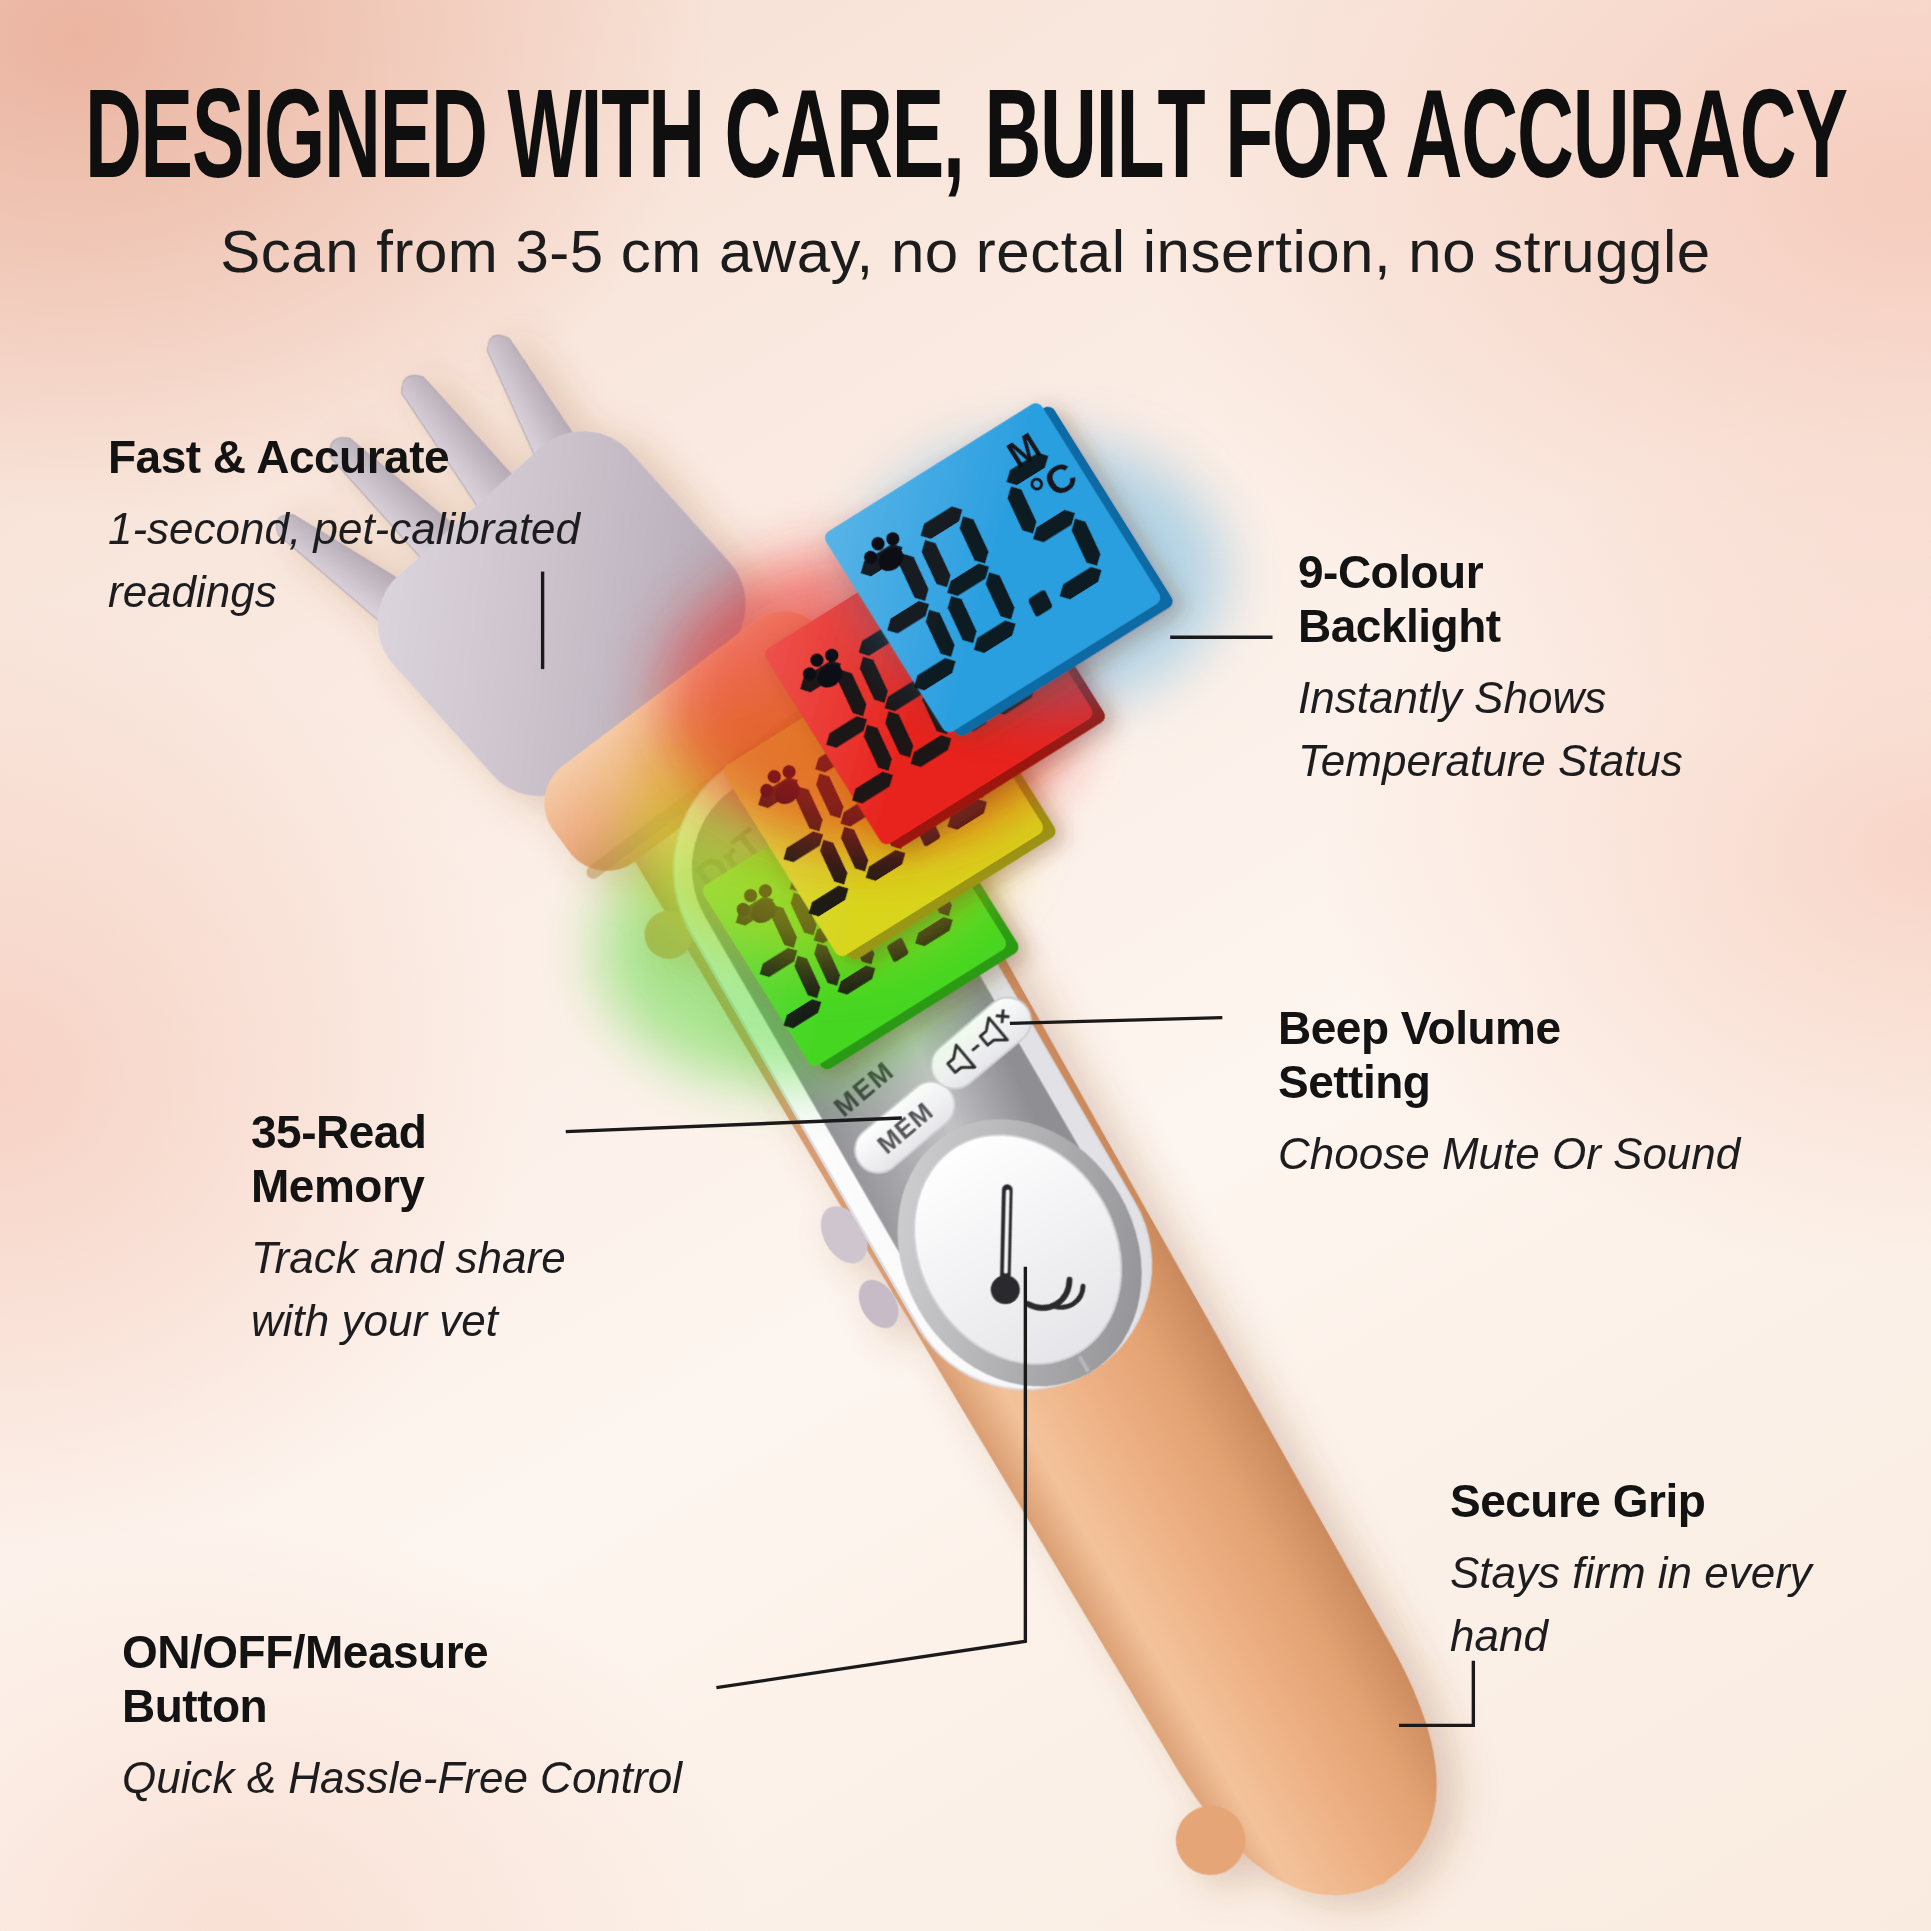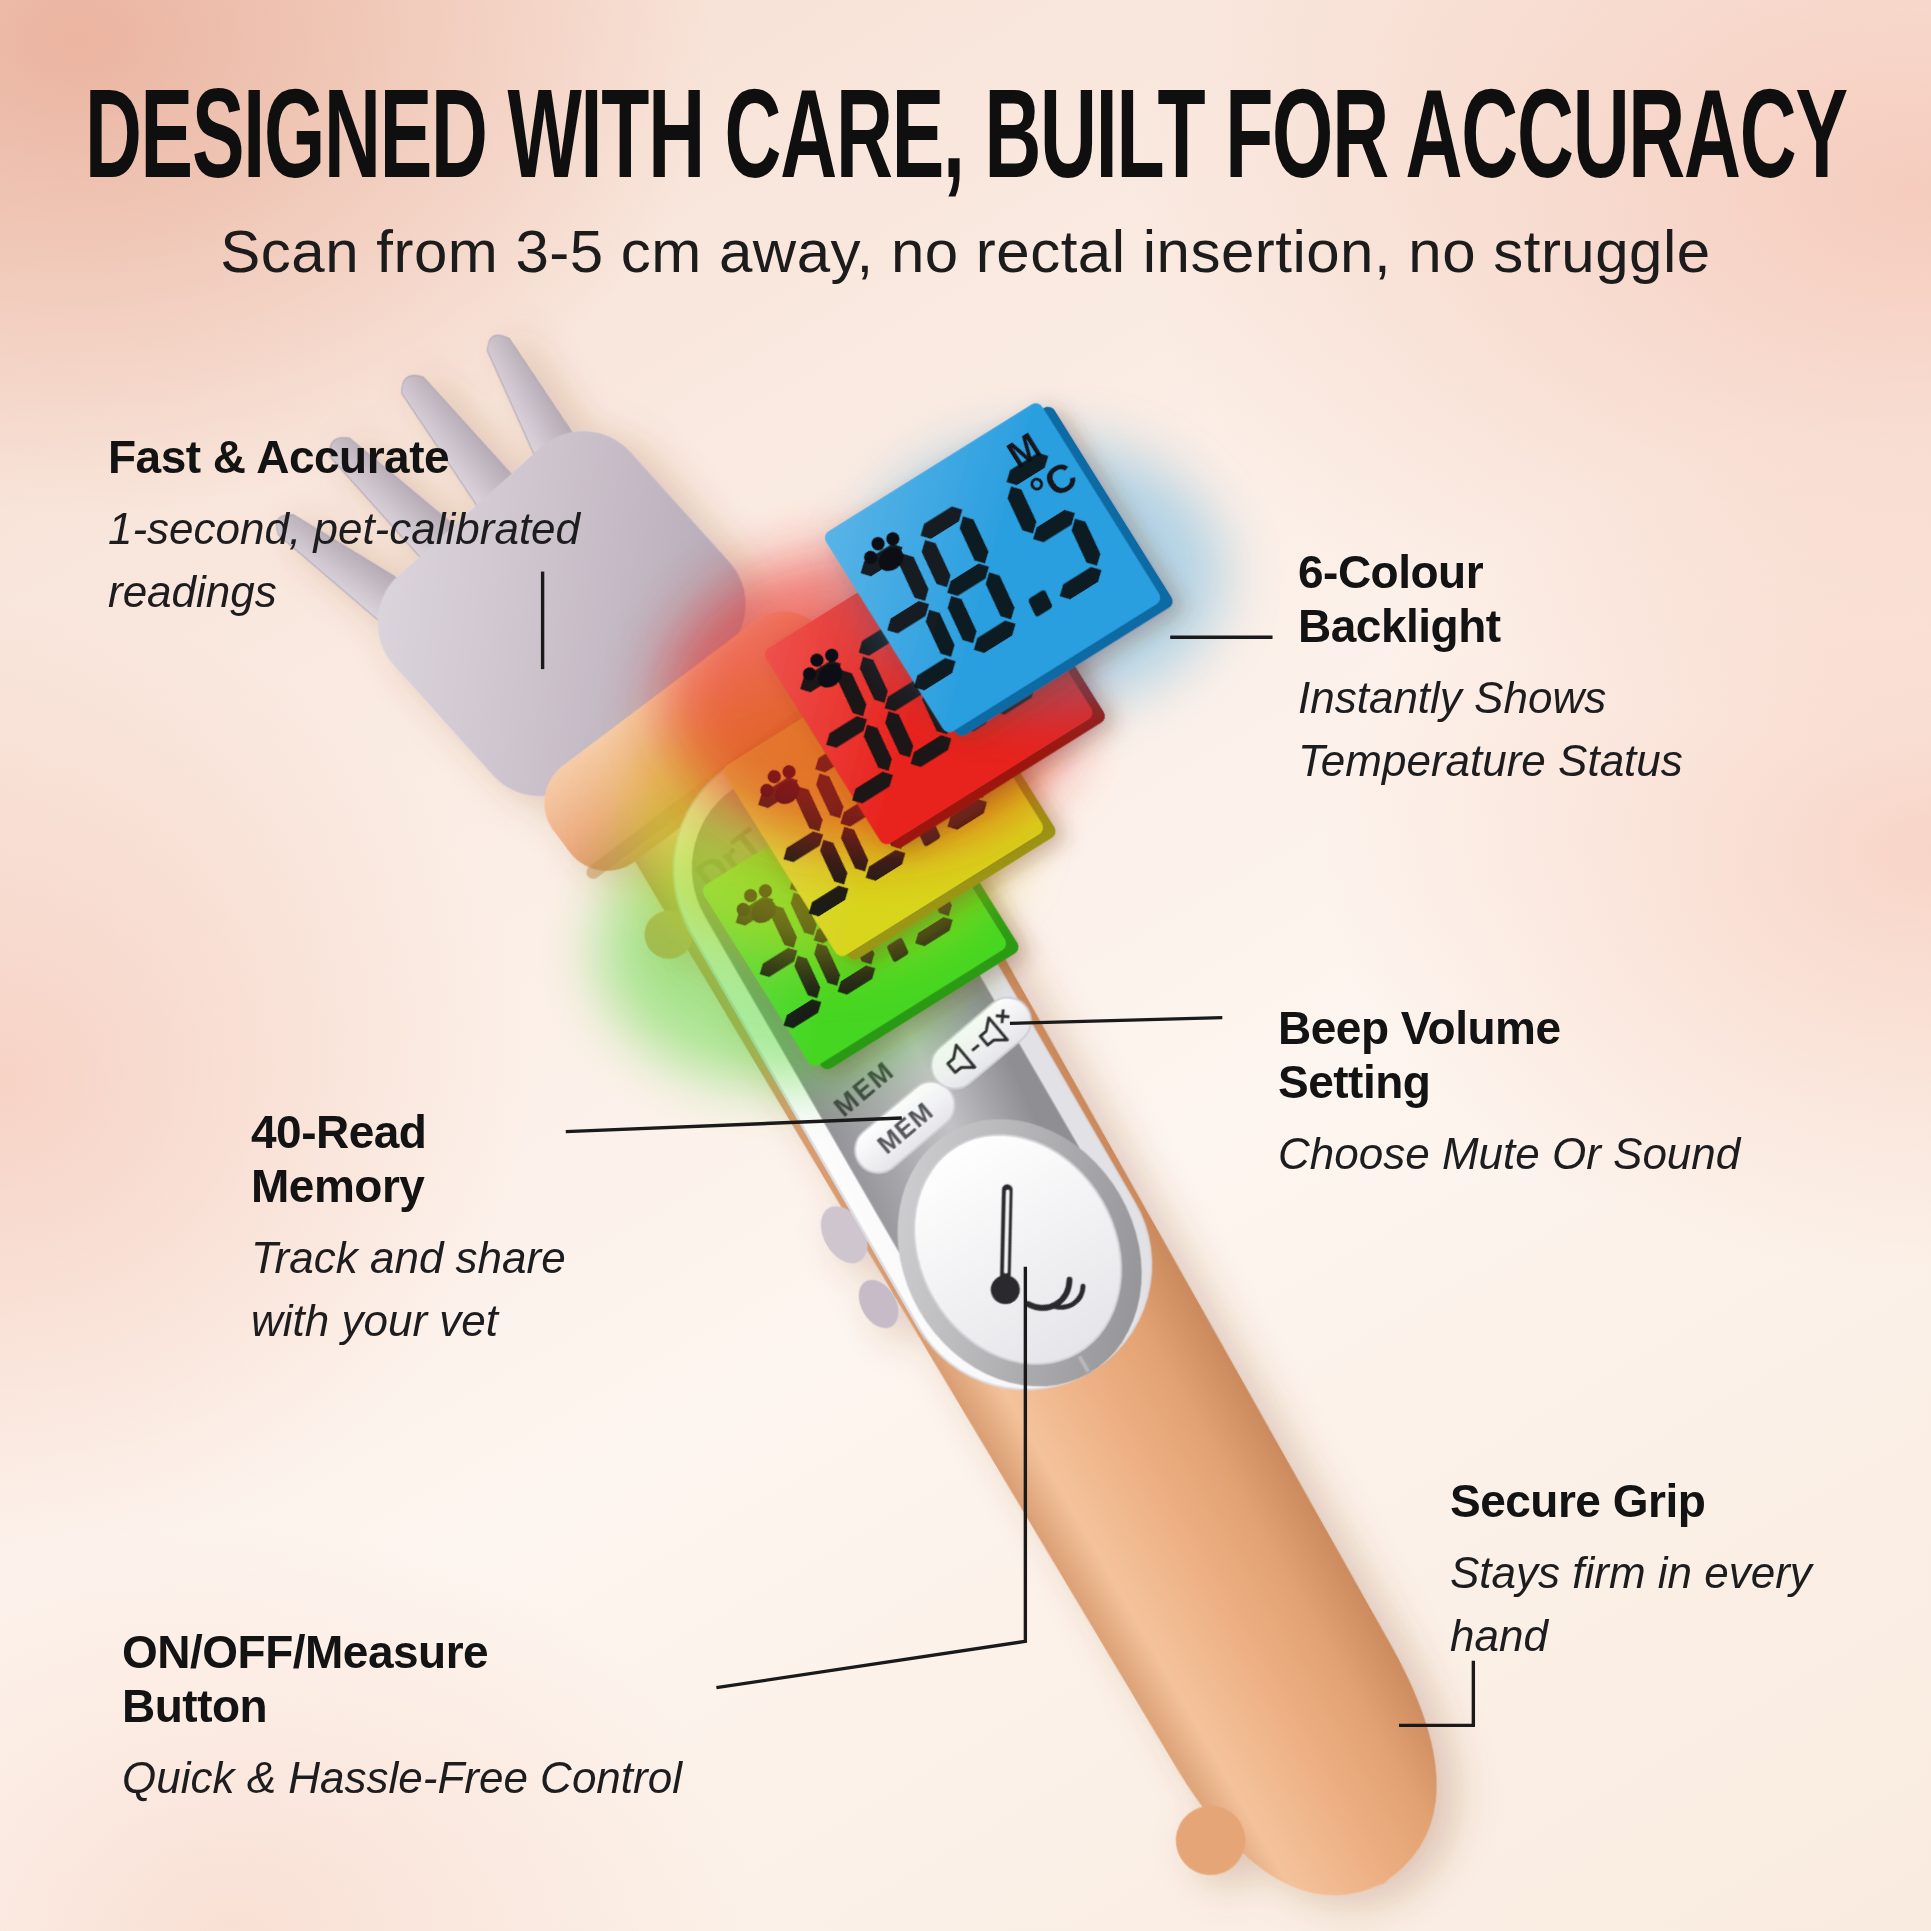--- a/index.html
+++ b/index.html
@@ -294,34 +294,34 @@
     <p class="subtitle">Scan from 3-5 cm away, no rectal insertion, no struggle</p>
   </div>
 
   <div class="callout" id="c-fast">
     <h2>Fast &amp; Accurate</h2>
     <p>1-second, pet-calibrated
 readings</p>
   </div>
 
   <div class="callout" id="c-backlight">
-    <h2>6-Colour
+    <h2>9-Colour
 Backlight</h2>
     <p>Instantly Shows
 Temperature Status</p>
   </div>
 
   <div class="callout" id="c-beep">
     <h2>Beep Volume
 Setting</h2>
     <p>Choose Mute Or Sound</p>
   </div>
 
   <div class="callout" id="c-memory">
-    <h2>40-Read
+    <h2>35-Read
 Memory</h2>
     <p>Track and share
 with your vet</p>
   </div>
 
   <div class="callout" id="c-onoff">
     <h2>ON/OFF/Measure
 Button</h2>
     <p>Quick &amp; Hassle-Free Control</p>
   </div>

